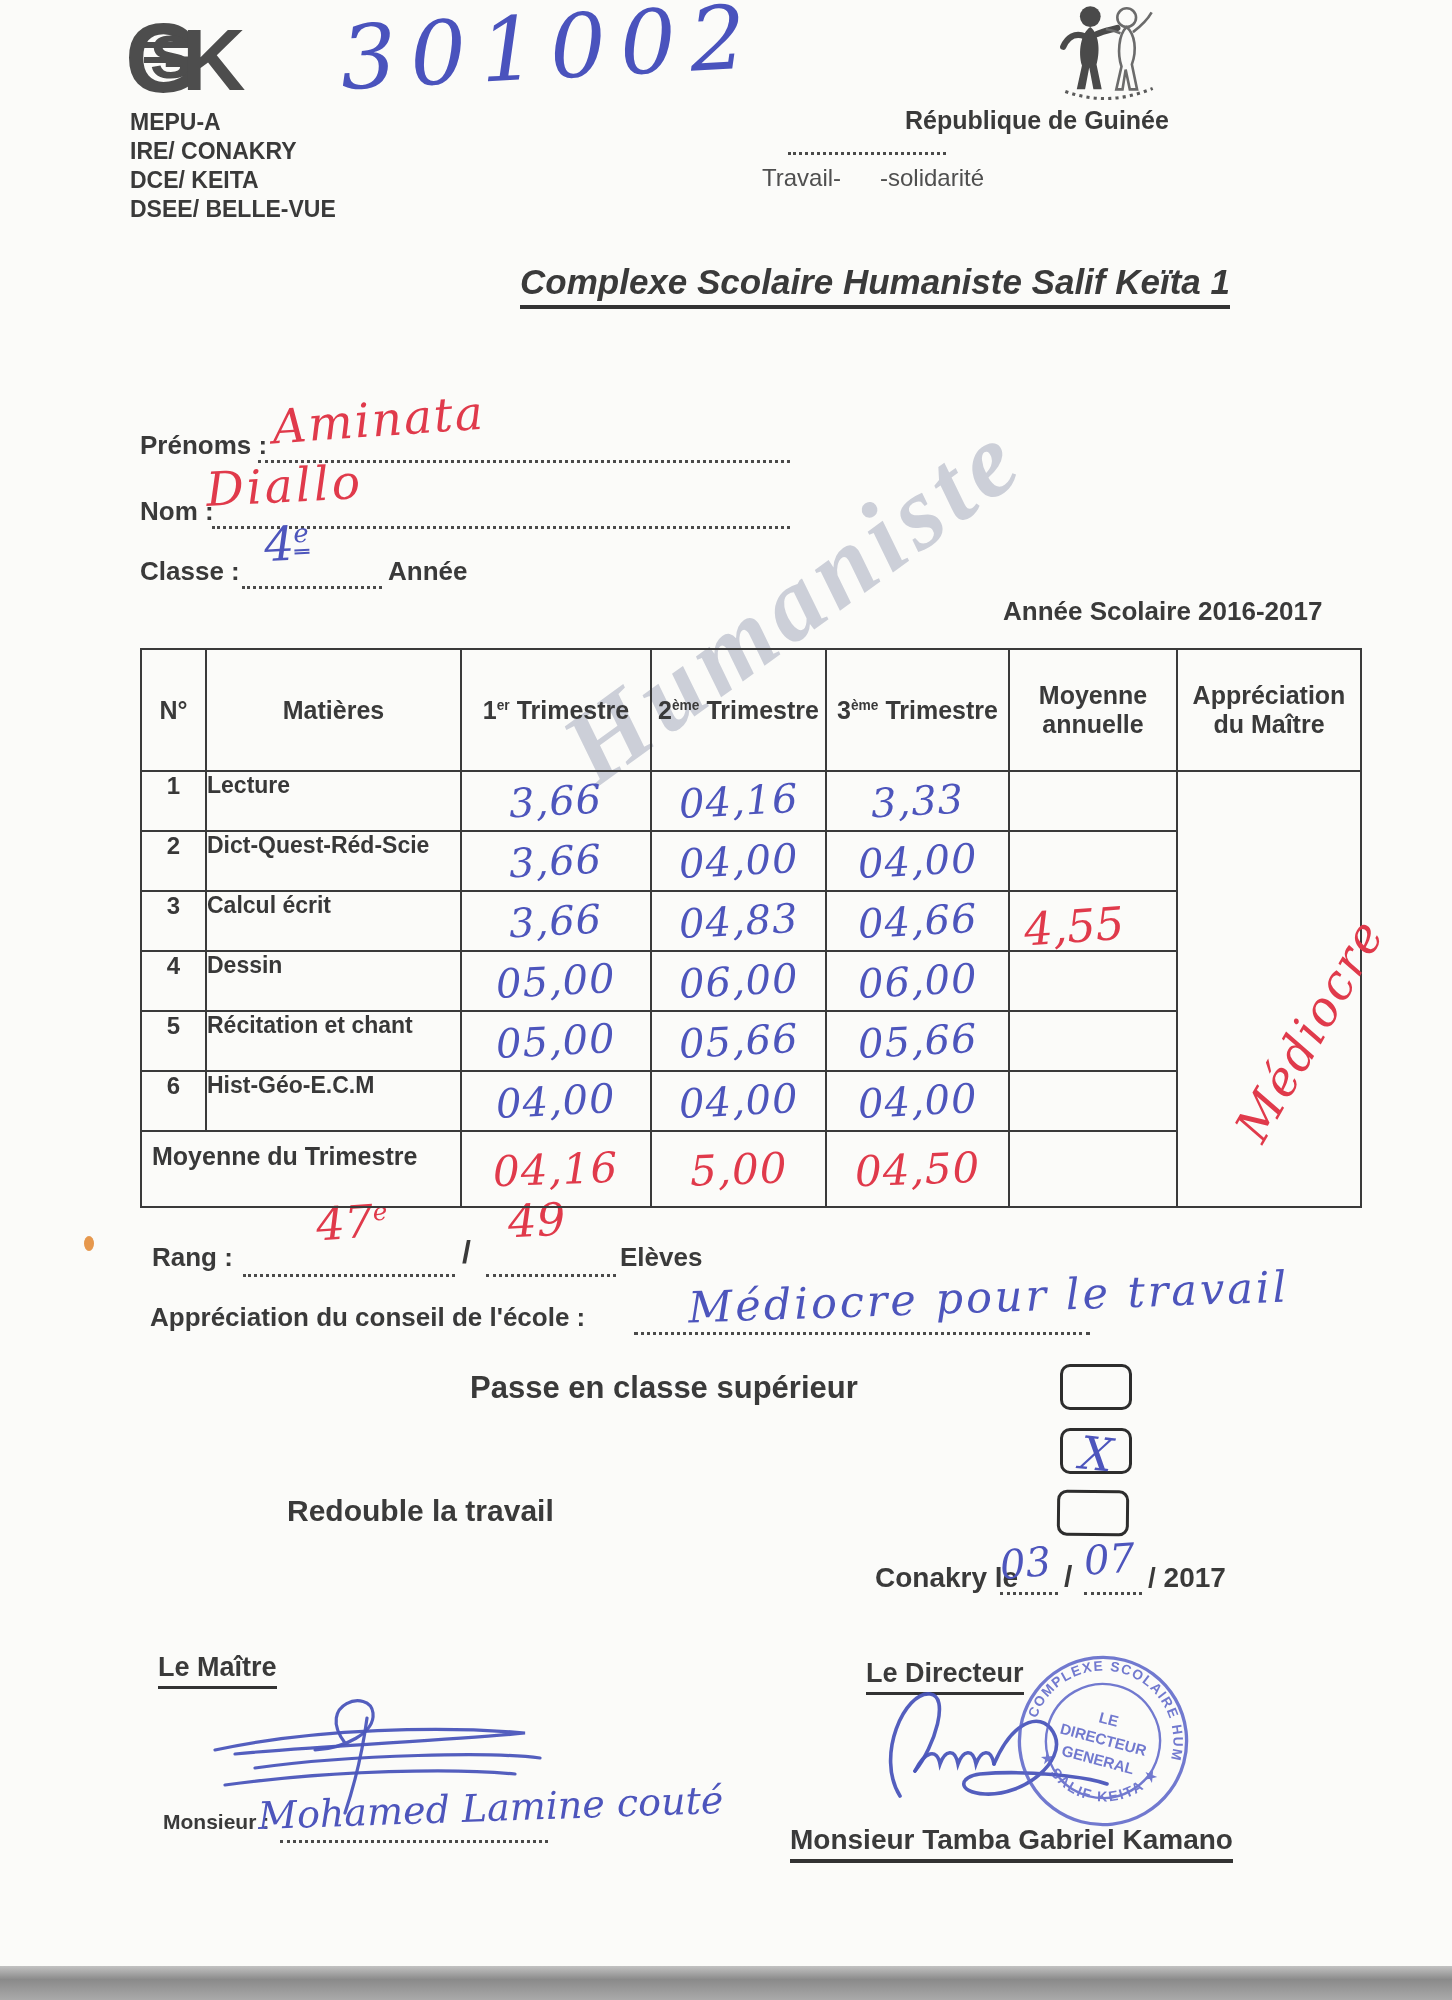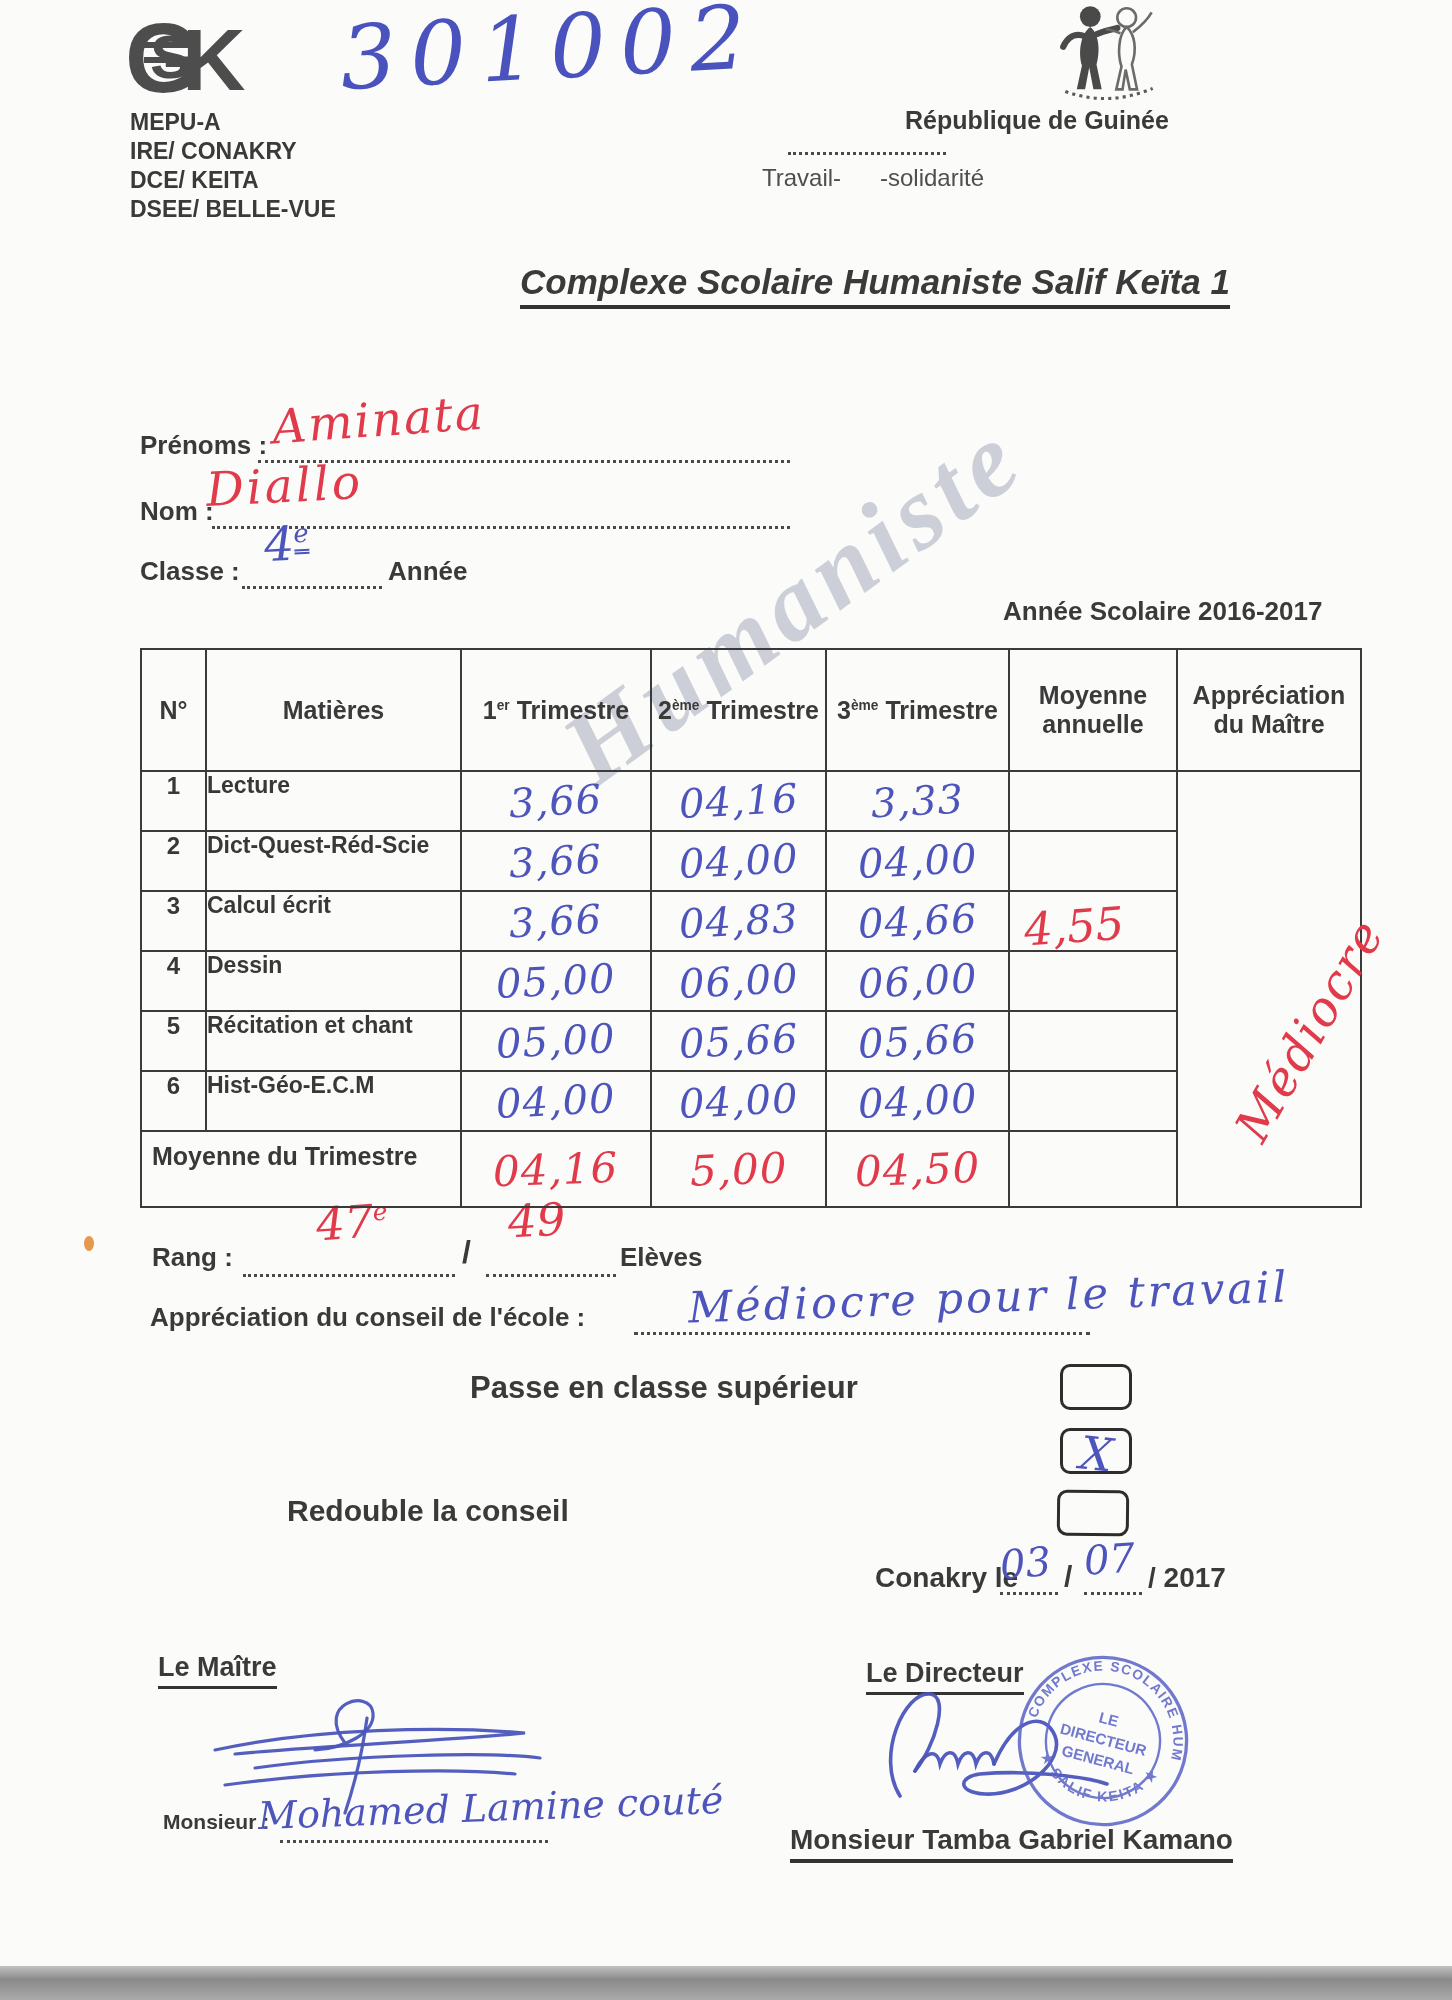--- a/index.html
+++ b/index.html
@@ -208,21 +208,21 @@
   <div class="abs dots" style="left:634px;top:1302px;width:456px;height:30px;"></div>
   <div class="abs hw-blue" style="left:688px;top:1272px;font-size:43px;transform:rotate(-2deg);letter-spacing:3px;white-space:nowrap;">Médiocre pour le travail</div>
 
   <div class="abs printed" style="left:470px;top:1370px;font-size:31px;">Passe en classe supérieur</div>
   <div class="abs cbox" style="left:1060px;top:1364px;"></div>
 
   <div class="abs cbox" style="left:1060px;top:1428px;">
     <span class="xmark">X</span>
   </div>
 
-  <div class="abs printed" style="left:287px;top:1494px;font-size:30px;">Redouble la conseil</div>
+  <div class="abs printed" style="left:287px;top:1494px;font-size:30px;">Redouble la travail</div>
   <div class="abs cbox" style="left:1057px;top:1490px;transform:rotate(.6deg);"></div>
 
   <div class="abs printed" style="left:875px;top:1562px;font-size:28px;">Conakry le</div>
   <div class="abs dots" style="left:1000px;top:1562px;width:58px;height:30px;"></div>
   <div class="abs hw-blue" style="left:1000px;top:1540px;font-size:40px;transform:rotate(-5deg);">03</div>
   <div class="abs printed" style="left:1064px;top:1560px;font-size:30px;">/</div>
   <div class="abs dots" style="left:1084px;top:1562px;width:58px;height:30px;"></div>
   <div class="abs hw-blue" style="left:1084px;top:1536px;font-size:40px;transform:rotate(-4deg);">07</div>
   <div class="abs printed" style="left:1148px;top:1562px;font-size:28px;">/ 2017</div>
 

